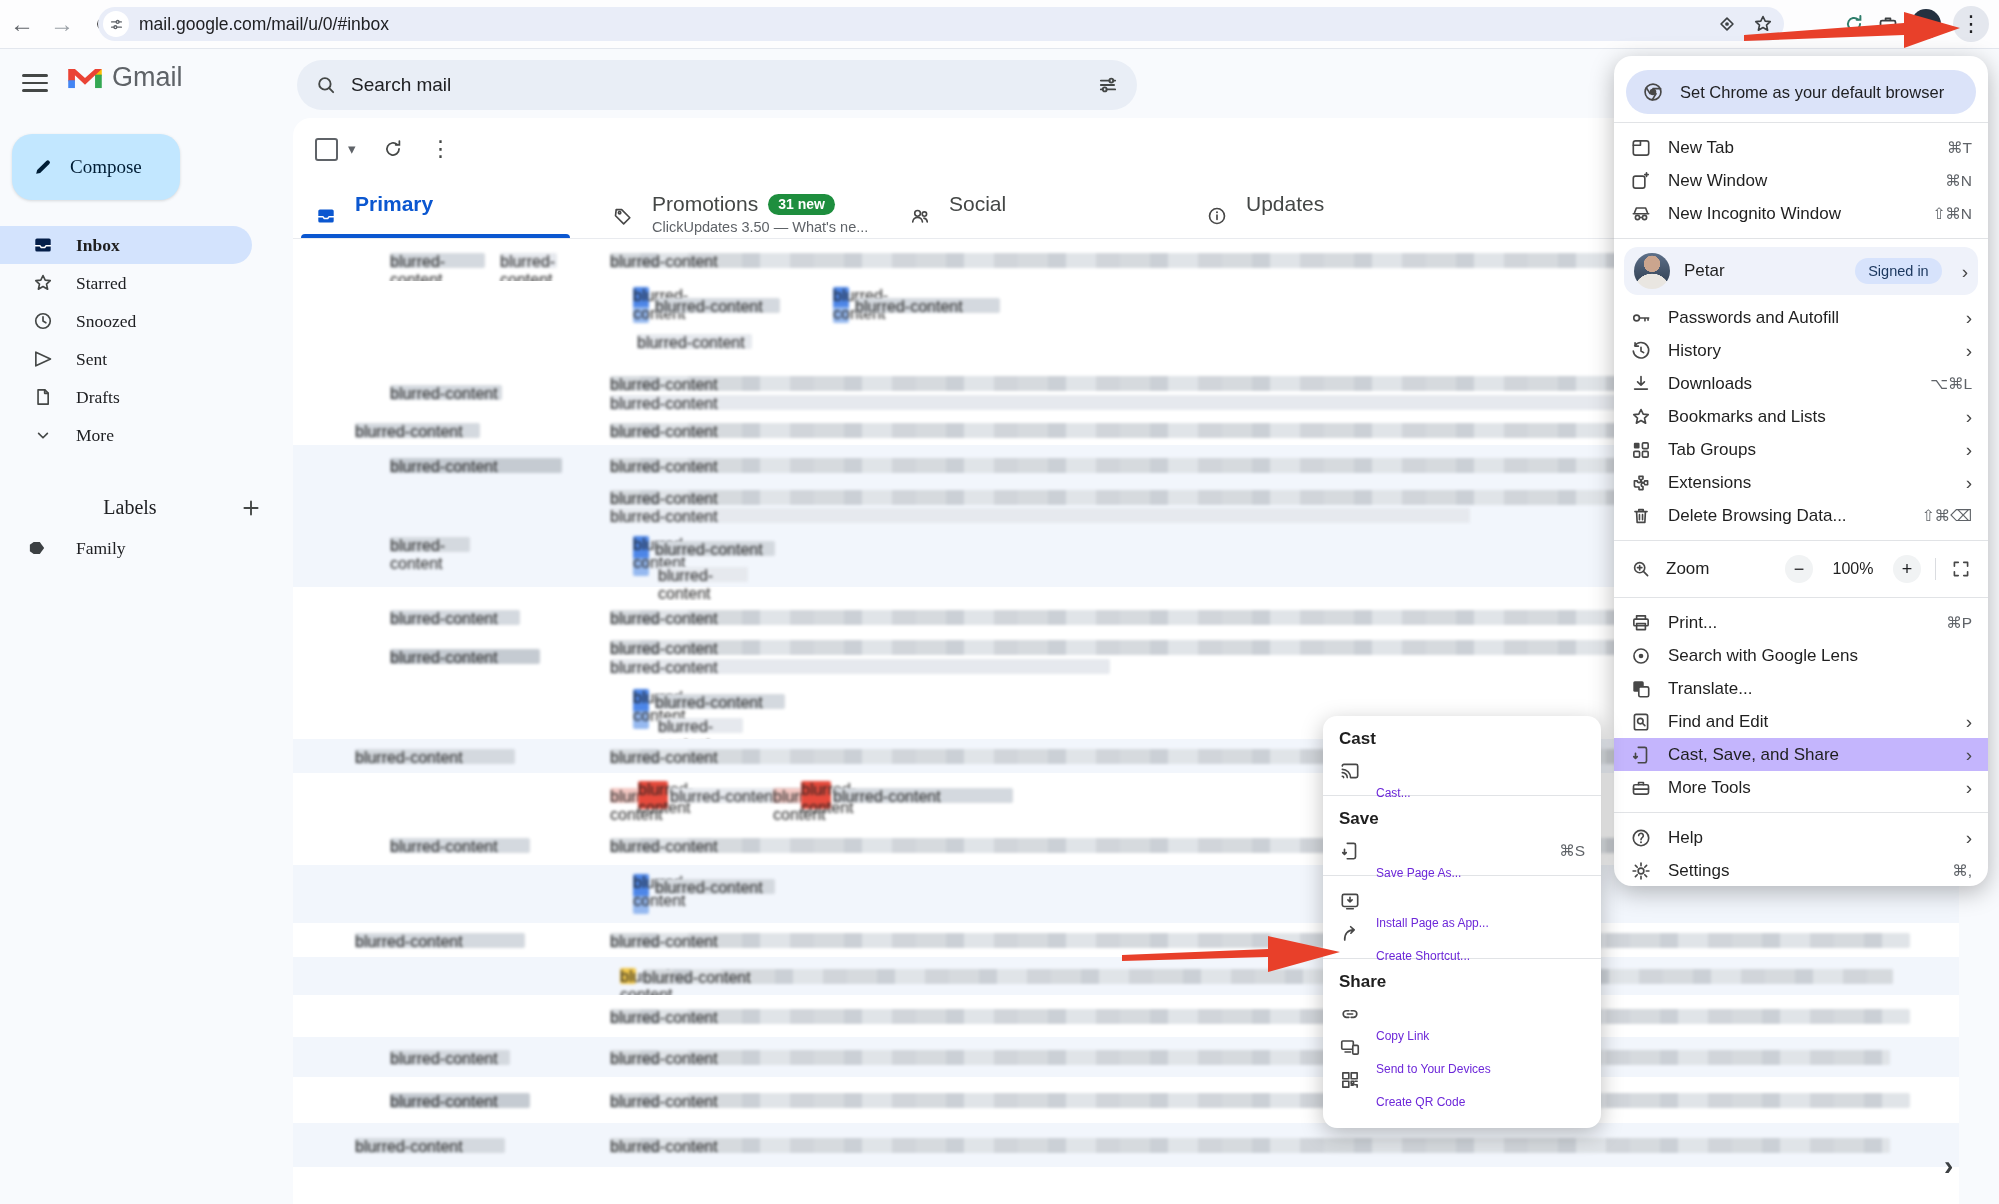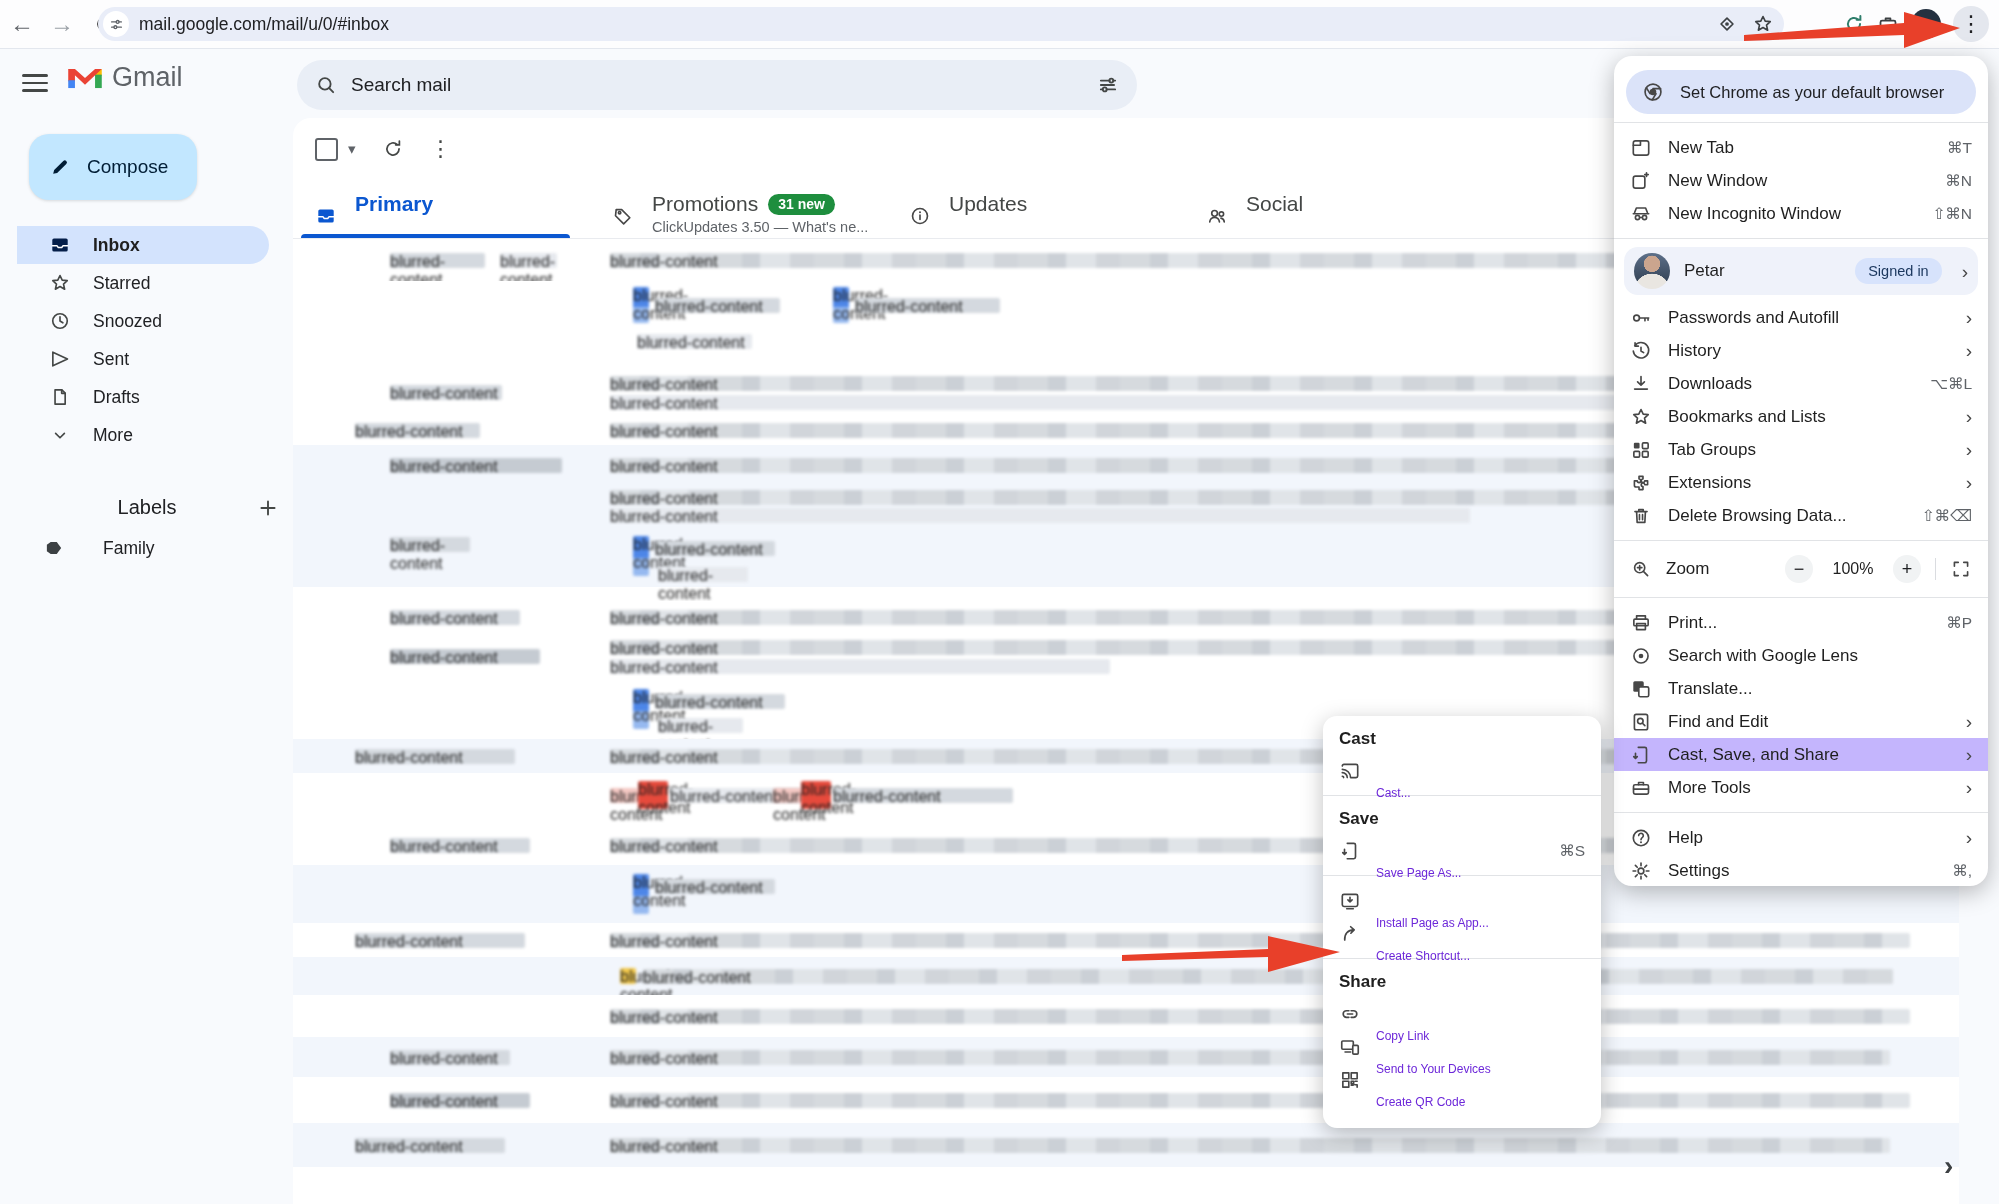--- a/index.html
+++ b/index.html
@@ -23,31 +23,31 @@
   
   .gheader{position:absolute;left:0;top:48px;width:1999px;height:70px;background:#f8fafd;z-index:5;}
   .hamburger{position:absolute;left:22px;top:22px;width:26px;height:26px;display:flex;flex-direction:column;justify-content:center;gap:5px;cursor:pointer;}
   .hamburger i{display:block;height:2.6px;background:#444746;border-radius:2px;}
   .glogo{position:absolute;left:66px;top:14px;display:flex;align-items:center;gap:8px;}
   .glogo-text{font-size:27px;color:#5f6368;}
   .gsearch{position:absolute;left:297px;top:12px;width:840px;height:50px;border-radius:25px;background:#e9eef6;display:flex;align-items:center;padding:0 18px;box-sizing:border-box;}
   .gsearch .ph{font-size:19px;color:#202124;margin-left:14px;flex:1;}
 
   
-  .sidebar{position:absolute;left:17px;top:118px;width:293px;bottom:0;z-index:5;}
+  .sidebar{position:absolute;left:0;top:118px;width:293px;bottom:0;z-index:5;font-family:Liberation Serif, serif;}
   .compose{margin:16px 0 26px 12px;width:168px;height:66px;border-radius:20px;background:#c2e7ff;
            display:flex;align-items:center;gap:16px;padding-left:20px;box-sizing:border-box;box-shadow:0 1px 3px rgba(60,64,67,.18);cursor:pointer;}
   .compose .lbl{font-size:19px;font-weight:500;color:#001d35;}
   .snav-item{height:38px;width:252px;border-radius:0 19px 19px 0;display:flex;align-items:center;gap:22px;padding-left:32px;box-sizing:border-box;font-size:17.5px;color:#202124;cursor:pointer;}
   .snav-item.sel{background:#d3e3fd;font-weight:700;color:#1f1f1f;}
   .snav-item .ic{color:#444746;}
   .snav-item.sel .ic{color:#041e49;}
   .labels-hd{margin:42px 0 10px 0;display:flex;align-items:center;width:262px;text-align:center;}
   .labels-hd .t{font-size:20px;color:#202124;margin-left:20px;flex:1;}
-  .label-item{height:38px;display:flex;align-items:center;gap:38px;padding-left:26px;font-size:17.5px;color:#202124;cursor:pointer;}
+  .label-item{height:38px;display:flex;align-items:center;gap:28px;padding-left:26px;font-size:17.5px;color:#202124;cursor:pointer;}
   .label-item .ic{color:#3c4043;}
 
   
   .list-pane{position:absolute;left:293px;top:118px;width:1666px;height:1086px;background:#fff;border-radius:18px 18px 0 0;z-index:4;overflow:hidden;}
   .ltoolbar{position:absolute;top:0;left:0;right:0;height:62px;display:flex;align-items:center;gap:26px;padding-left:22px;}
   .selbox{width:19px;height:19px;border:2px solid #5f6368;border-radius:3px;}
   .caret{font-size:15px;color:#5f6368;margin-left:-16px;}
   .kebab{font-size:22px;color:#444746;}
   .tabs{position:absolute;top:62px;left:0;right:0;height:58px;display:flex;border-bottom:1px solid #e9ebef;}
   .tab{width:297px;position:relative;display:flex;gap:18px;padding:12px 0 0 22px;box-sizing:border-box;cursor:pointer;}
@@ -311,43 +311,43 @@
             <div class="t-line1">
               <span class="t-label">Promotions</span>
               <span class="t-badge">31 new</span>
             </div>
             <div class="t-sub">ClickUpdates 3.50 — What's ne...</div>
           </div>
         </div>
         <div class="tab">
           <span class="ic">
             <svg viewBox="0 0 20 20" fill="none" stroke="currentColor" stroke-width="1.5" stroke-linecap="round" stroke-linejoin="round">
-              <circle cx="10" cy="10" r="6.8"></circle>
-              <path d="M10 9.2v4"></path>
-              <circle cx="10" cy="6.6" r=".9" fill="currentColor" stroke="none"></circle>
-            </svg>
-          </span>
-          <div>
-            <div class="t-line1">
-              <span class="t-label">Updates</span>
-            </div>
-          </div>
-        </div>
-        <div class="tab">
-          <span class="ic">
-            <svg viewBox="0 0 20 20" fill="none" stroke="currentColor" stroke-width="1.5" stroke-linecap="round" stroke-linejoin="round">
               <circle cx="7.8" cy="7.6" r="2.6"></circle>
               <path d="M3.4 15.4c.3-2.6 2.1-4 4.4-4s4.1 1.4 4.4 4"></path>
               <circle cx="14" cy="8.2" r="2"></circle>
               <path d="M13.6 11.9c1.7.3 2.8 1.5 3 3.5"></path>
             </svg>
           </span>
           <div>
             <div class="t-line1">
               <span class="t-label">Social</span>
+            </div>
+          </div>
+        </div>
+        <div class="tab">
+          <span class="ic">
+            <svg viewBox="0 0 20 20" fill="none" stroke="currentColor" stroke-width="1.5" stroke-linecap="round" stroke-linejoin="round">
+              <circle cx="10" cy="10" r="6.8"></circle>
+              <path d="M10 9.2v4"></path>
+              <circle cx="10" cy="6.6" r=".9" fill="currentColor" stroke="none"></circle>
+            </svg>
+          </span>
+          <div>
+            <div class="t-line1">
+              <span class="t-label">Updates</span>
             </div>
           </div>
         </div>
       </div>
     <div id="mail-rows">
         <div class="mrow" style="height: 42px; background: rgb(255, 255, 255);">
           <span class="cell" style="left: 97px; width: 95px; height: 15px; margin-top: -7.5px; background: rgb(212, 217, 223);">blurred-content</span>
           <span class="cell" style="left: 207px; width: 57px; height: 15px; margin-top: -7.5px; background: rgb(230, 233, 238);">blurred-content</span>
           <span class="cell bar" style="left: 317px; width: 1280px; height: 15px; margin-top: -7.5px;">blurred-content</span>
         </div>

